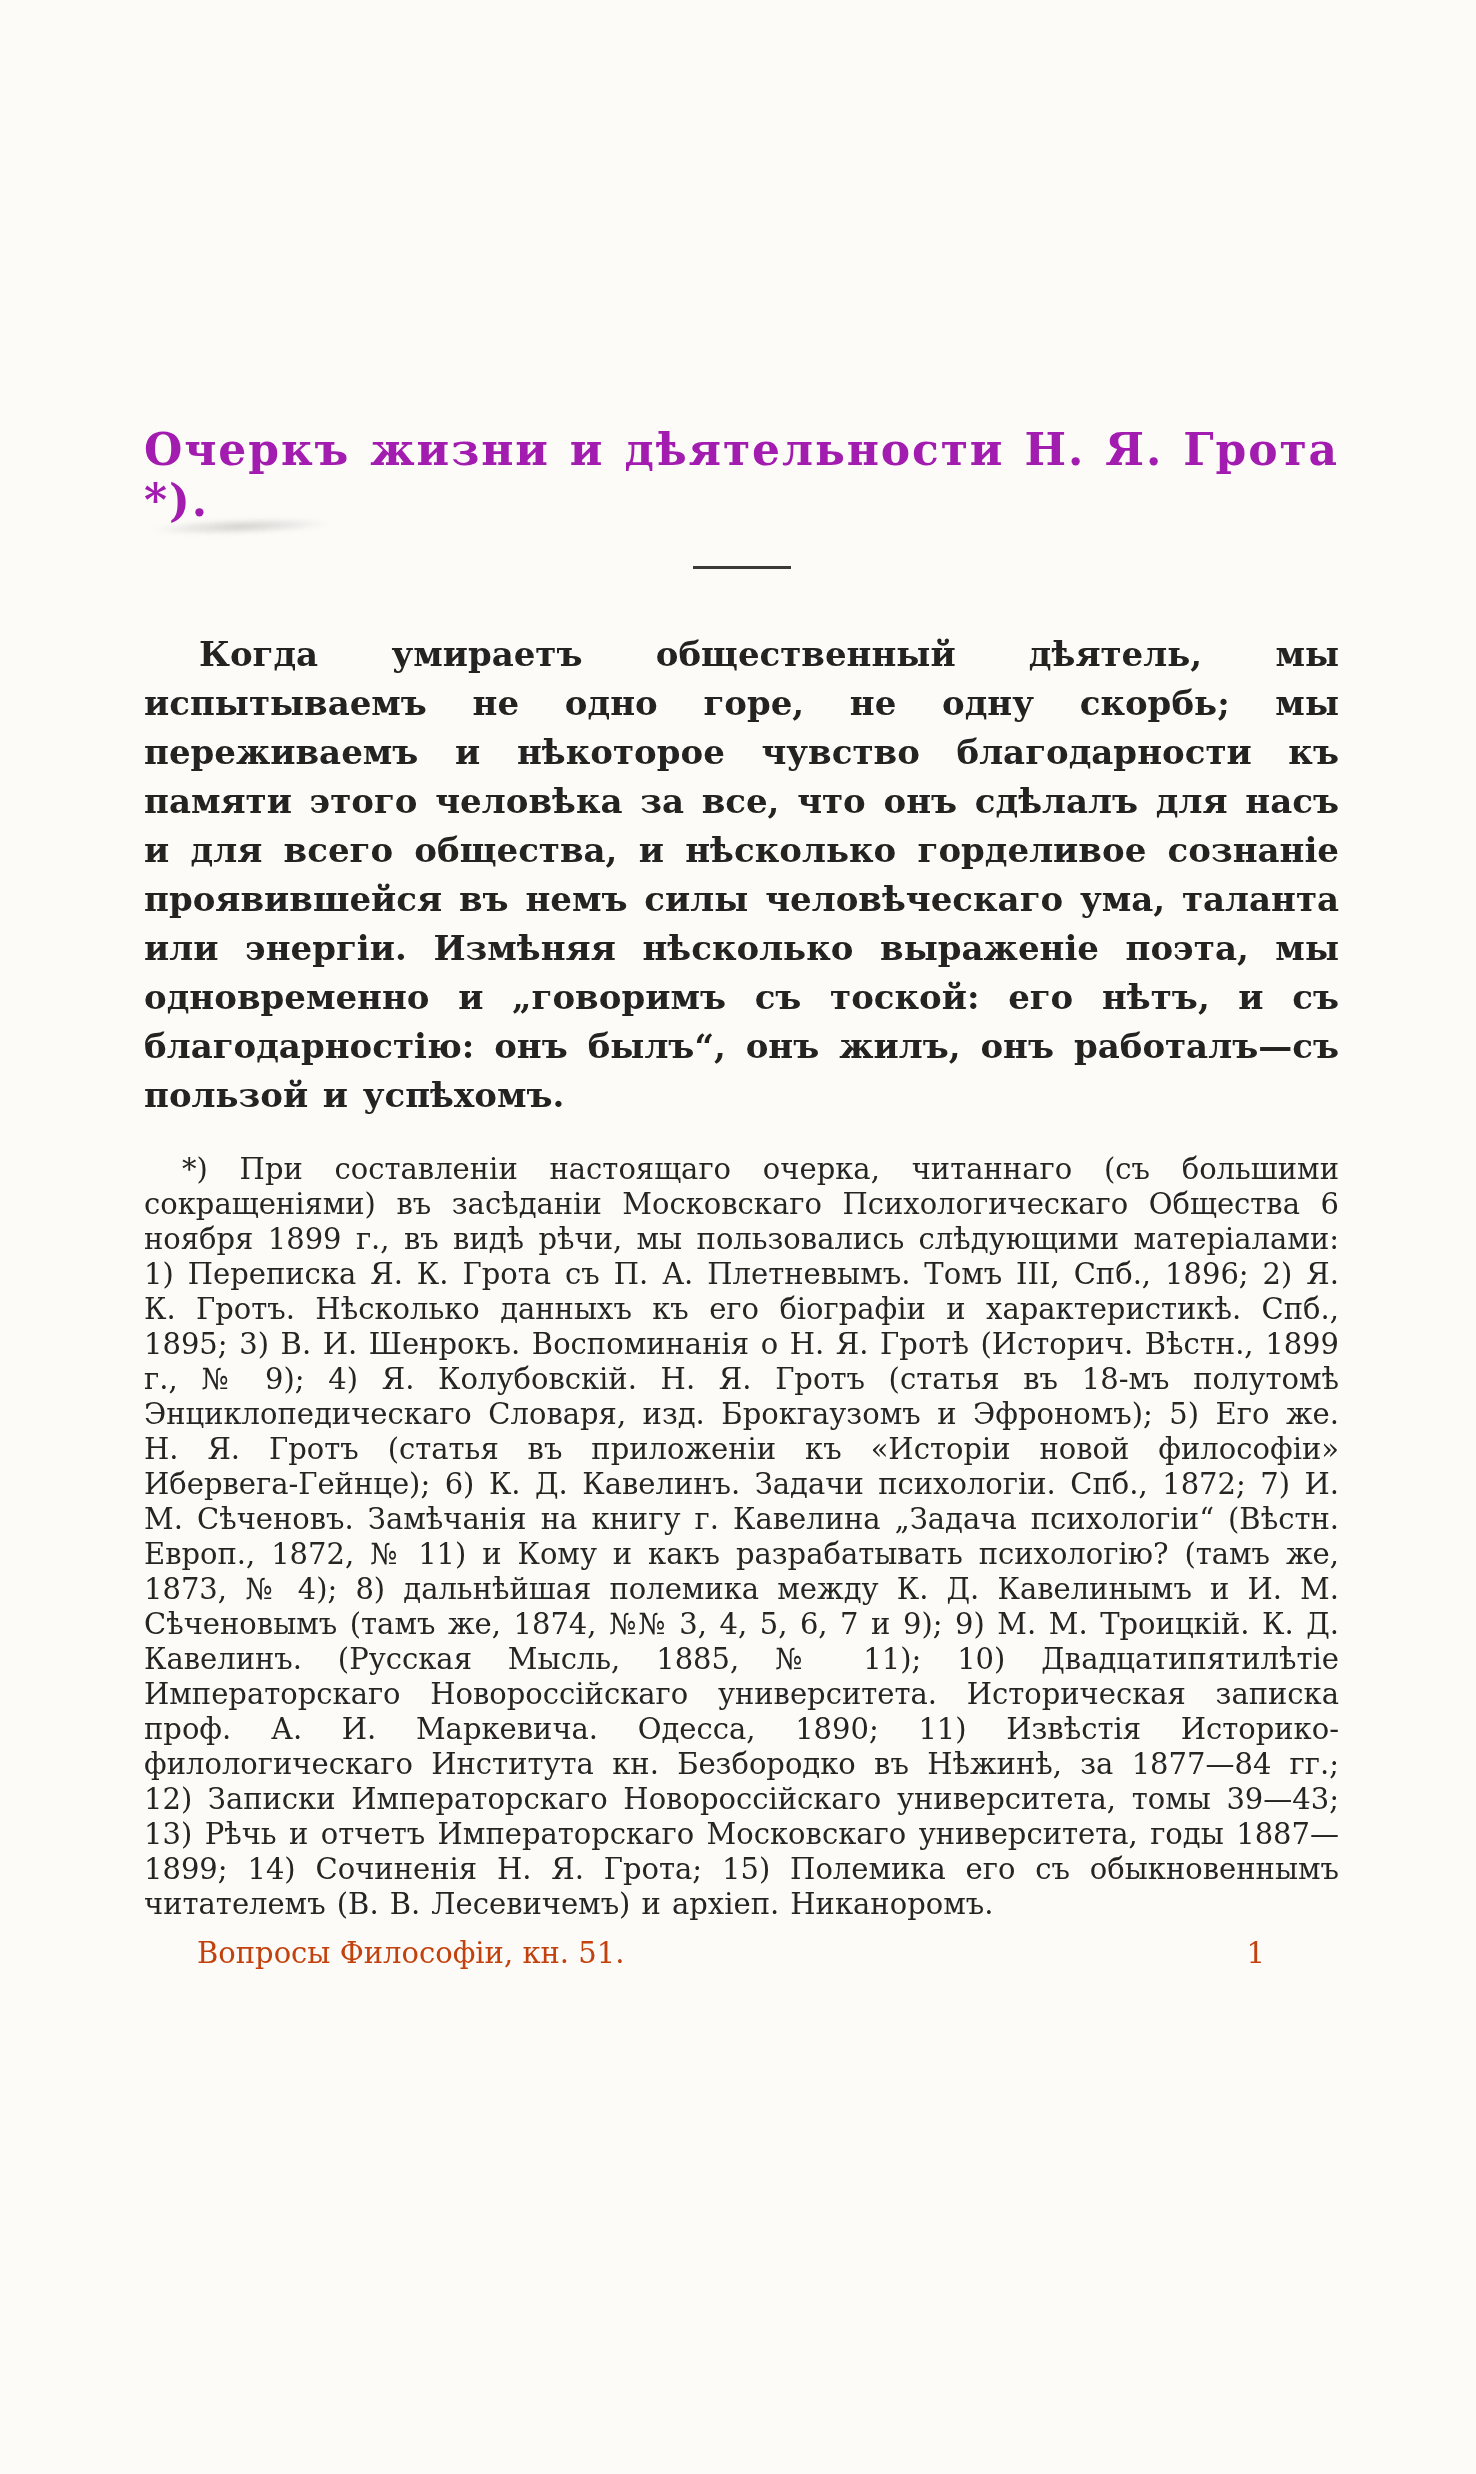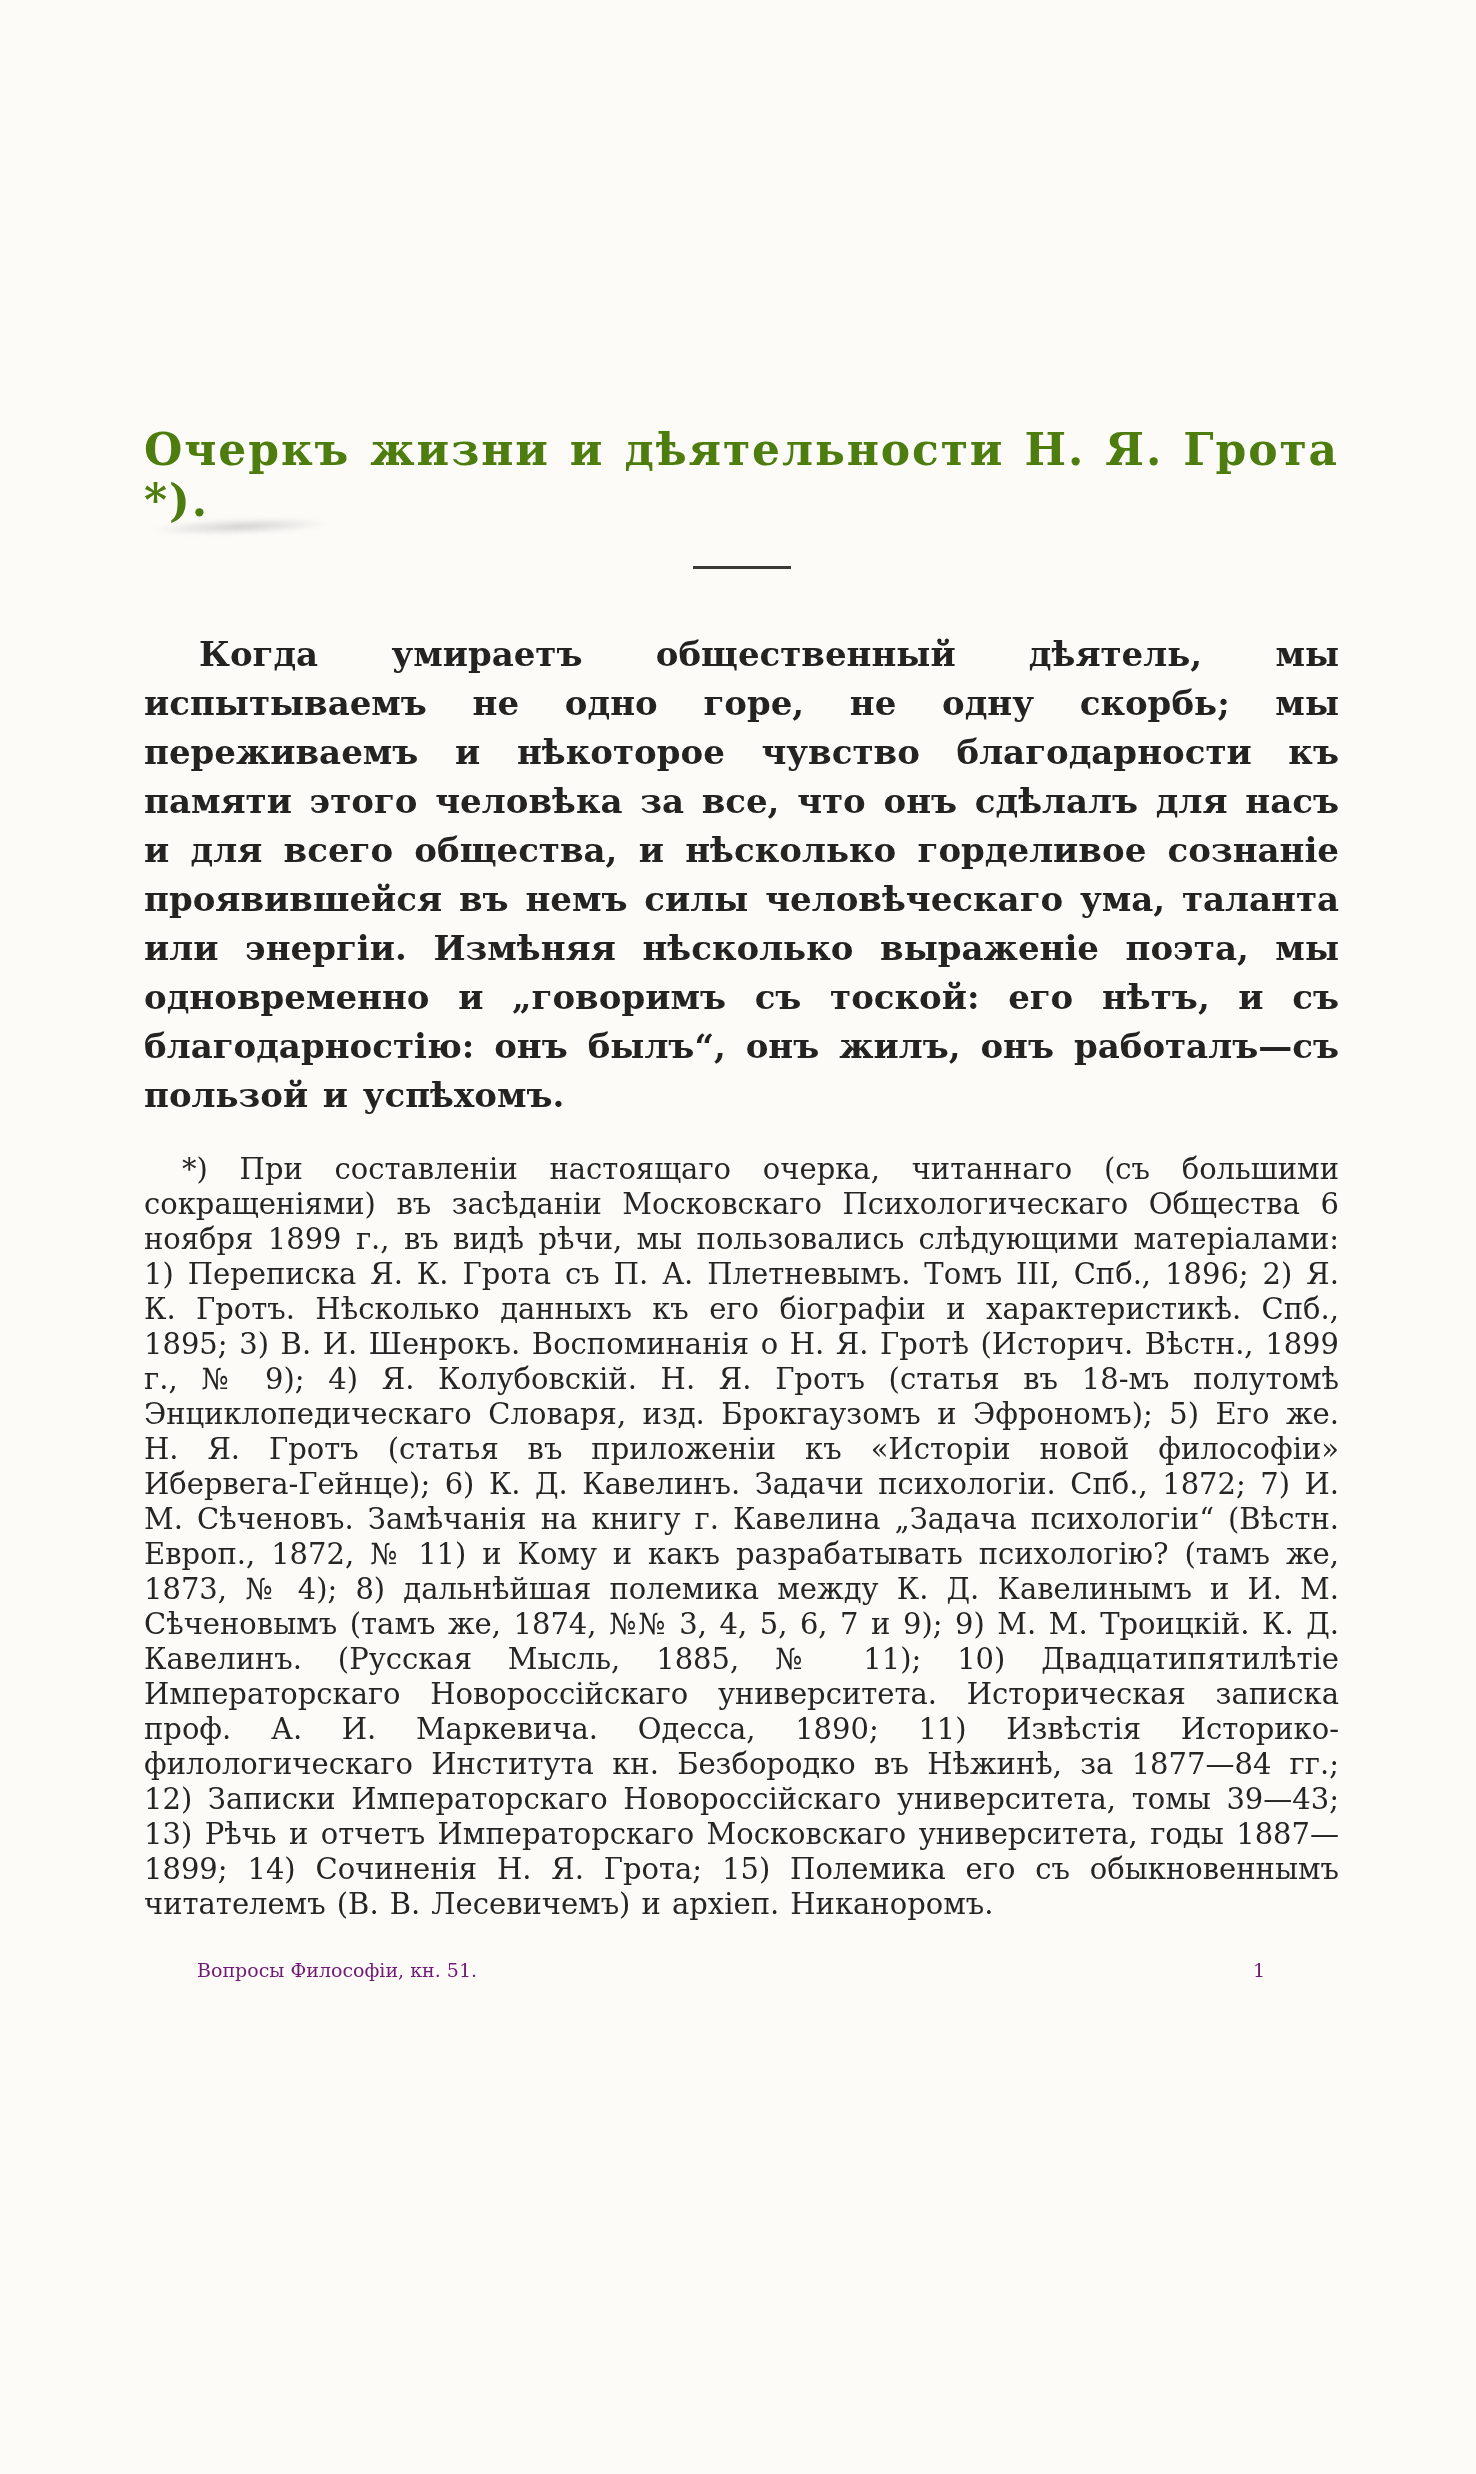--- a/index.html
+++ b/index.html
@@ -22,21 +22,21 @@
     top: 0;
     width: 1195px;
     padding-top: 424px;
   }
   .title {
     margin: 0;
     font-size: 44px;
     font-weight: bold;
     letter-spacing: 1.9px;
     line-height: 51px;
-    color: #4d7c0f;
+    color: #a21caf;
     text-align: justify;
     text-align-last: justify;
     white-space: normal;
   }
   .title-rule {
     width: 98px;
     height: 2.8px;
     background: #3b3a38;
     margin: 40px auto 0 auto;
   }
@@ -66,24 +66,24 @@
     line-height: 35px;
     text-align: justify;
     text-indent: 38px;
     word-spacing: 1.9px;
     color: #262524;
   }
   .footer-line {
     display: flex;
     justify-content: space-between;
     align-items: baseline;
-    margin-top: 29px;
-    font-size: 19px;
+    margin-top: 12px;
+    font-size: 29px;
     line-height: 38px;
-    color: #701a75;
+    color: #c2410c;
   }
   .footer-signature {
     padding-left: 53px;
   }
   .footer-pagenum {
     padding-right: 74px;
   }
 </style>
 </head>
 <body>

